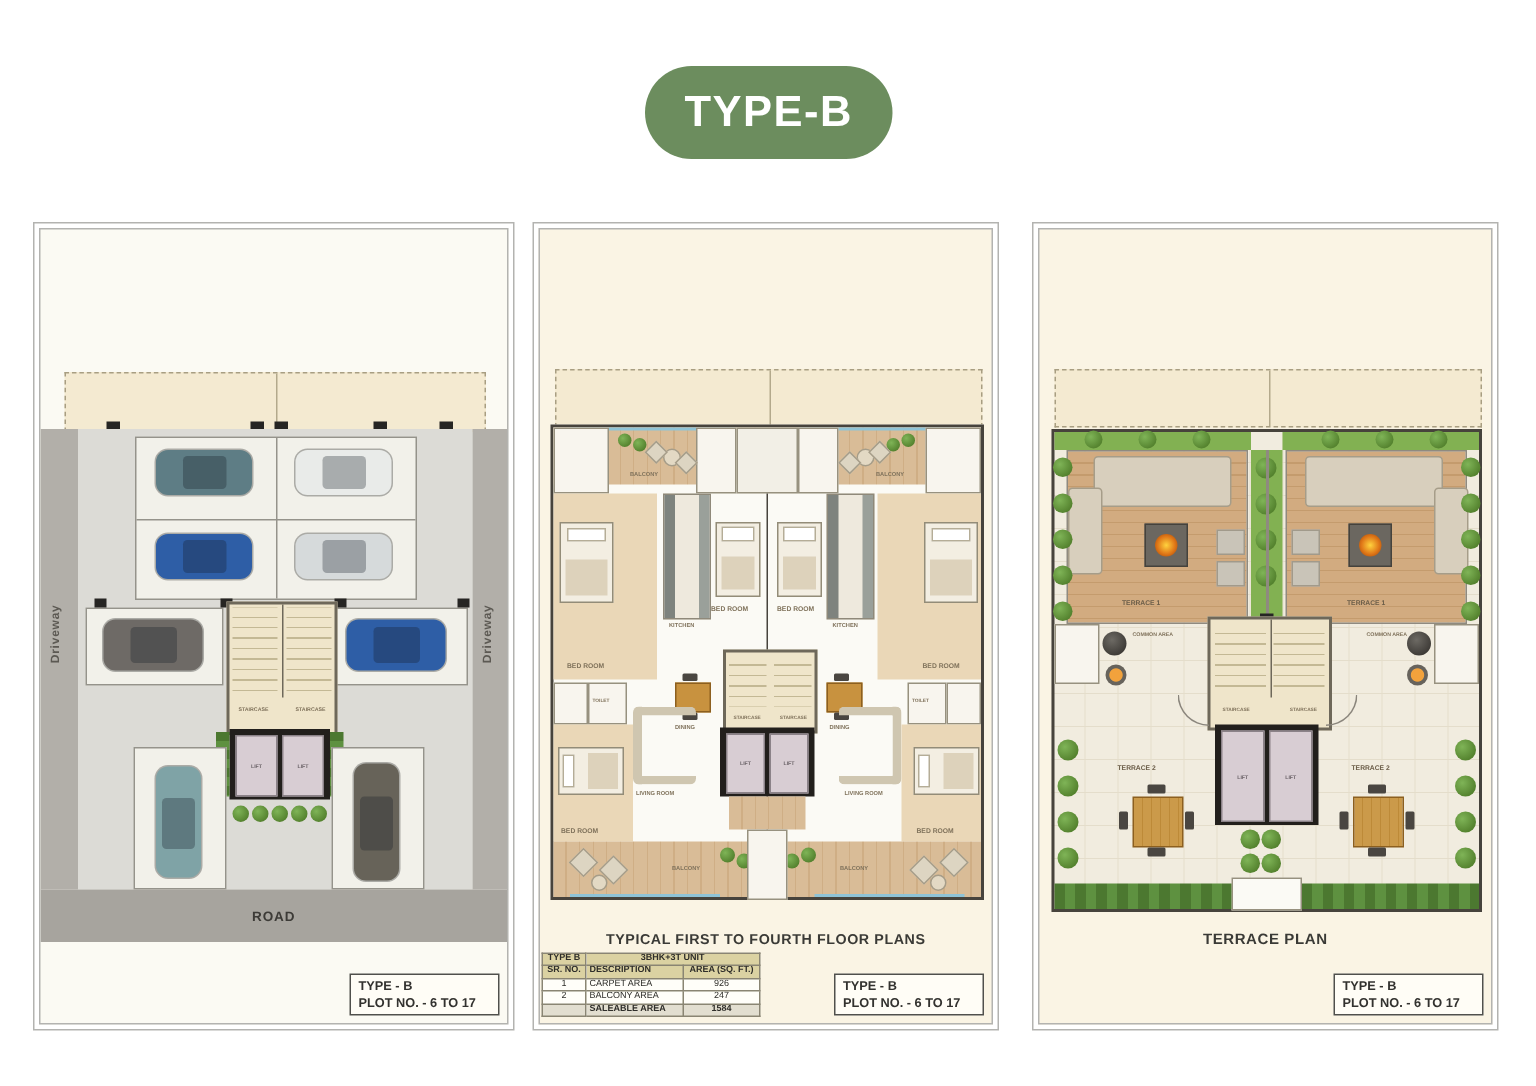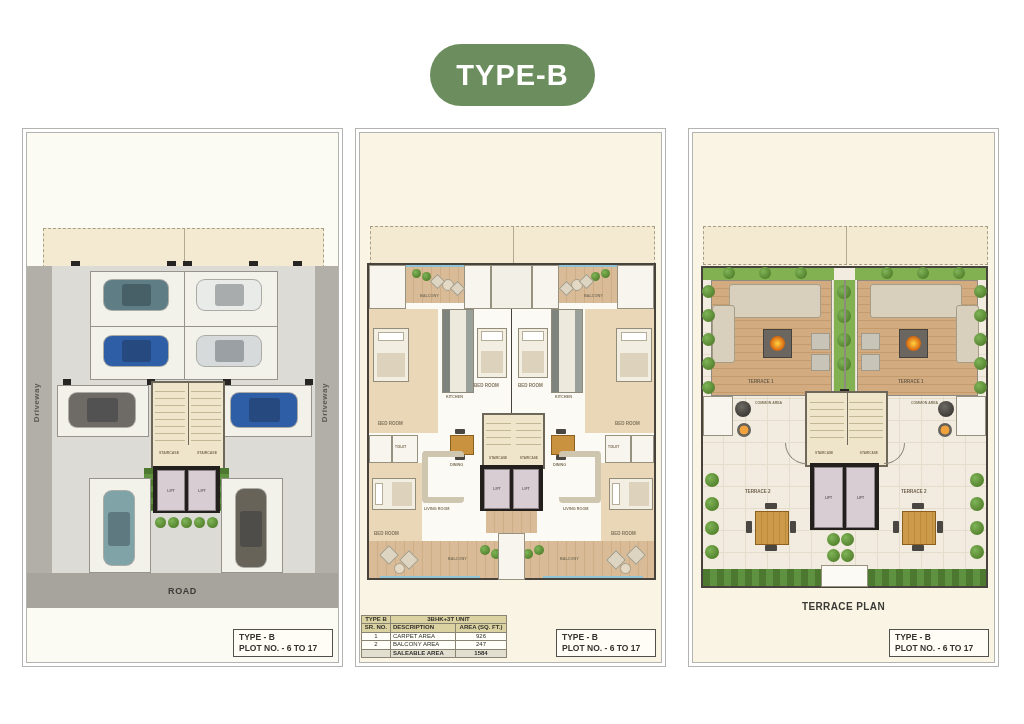--- a/index.html
+++ b/index.html
@@ -1,21 +1,21 @@
 <!DOCTYPE html>
 <html style="--badge-green: #6c8d5e; --panel-border: #b3b3b0;"><head>
 <meta charset="utf-8">
 <style>
   html,body{margin:0;padding:0;background:#ffffff;}
   .canvas{position:relative;width:1024px;height:724px;background:#fff;font-family:"Liberation Sans",sans-serif;overflow:hidden;padding-left:48px;}
   .abs{position:absolute;}
   .badge{position:absolute;left:430px;top:44px;width:165px;height:62px;border-radius:32px;
          background:var(--badge-green,#6c8d5e);color:#fff;display:flex;align-items:center;justify-content:center;
          font-size:29px;font-weight:bold;letter-spacing:1px;}
-  .panel{position:absolute;top:128px;height:539px;background:#fff;border:1px solid var(--panel-border,#b3b3b0);padding:3px;box-sizing:border-box;}
+  .panel{position:absolute;top:148px;height:539px;background:#fff;border:1px solid var(--panel-border,#b3b3b0);padding:3px;box-sizing:border-box;}
   .pinner{position:relative;width:100%;height:100%;border:1px solid var(--panel-border,#b3b3b0);box-sizing:border-box;overflow:hidden;}
   .band{position:absolute;background:#f4ead1;border:1px dashed #a89e82;}
   .band::after{content:"";position:absolute;left:50%;top:0;bottom:0;width:1px;background:#b3a98c;}
   .caption{position:absolute;left:0;right:0;text-align:center;font-weight:bold;color:#3a3a36;font-size:10px;letter-spacing:.4px;}
   .tblock{position:absolute;right:5px;bottom:5px;border:1px solid #50504c;background:#fffdf6;padding:2px 5px;
           font-size:8.5px;font-weight:bold;color:#33322f;line-height:1.3;min-width:88px;}
   .vlabel{position:absolute;writing-mode:vertical-rl;transform:rotate(180deg);font-size:8px;font-weight:bold;color:#5c5953;letter-spacing:.5px;}
   .roadband{position:absolute;background:#a7a49e;display:flex;align-items:center;justify-content:center;
             font-size:9px;font-weight:bold;color:#3d3b37;letter-spacing:.6px;}
   .park{background:#dcdbd6;}
@@ -248,20 +248,21 @@
       <div class="dchair" style="left:249px;top:420px;width:12px;height:12px;"></div>
       <div class="rtable" style="left:260px;top:430px;width:9px;height:9px;"></div>
       <div class="bush" style="left:120px;top:412px;width:10px;height:10px;"></div>
       <div class="bush" style="left:131px;top:416px;width:10px;height:10px;"></div>
       <div class="bush" style="left:163px;top:416px;width:10px;height:10px;"></div>
       <div class="bush" style="left:174px;top:412px;width:10px;height:10px;"></div>
       <div class="rl" style="left:88px;top:424px;font-size:3.8px;">BALCONY</div>
       <div class="rl" style="left:200px;top:424px;font-size:3.8px;">BALCONY</div>
       <div class="whitebox" style="left:138px;top:400px;width:27px;height:47px;"></div>
 
+      <div class="caption" style="top:468px;font-size:9.5px;">TYPICAL FIRST TO FOURTH FLOOR PLANS</div>
 
       <table class="area-table">
         <tbody>
             <tr class="th">
           <td style="width:24px;">TYPE B</td>
           <td colspan="2" style="width:106px;">3BHK+3T UNIT</td>
         </tr>
         <tr class="th">
           <td>SR. NO.</td>
           <td class="tl" style="width:60px;">DESCRIPTION</td>

